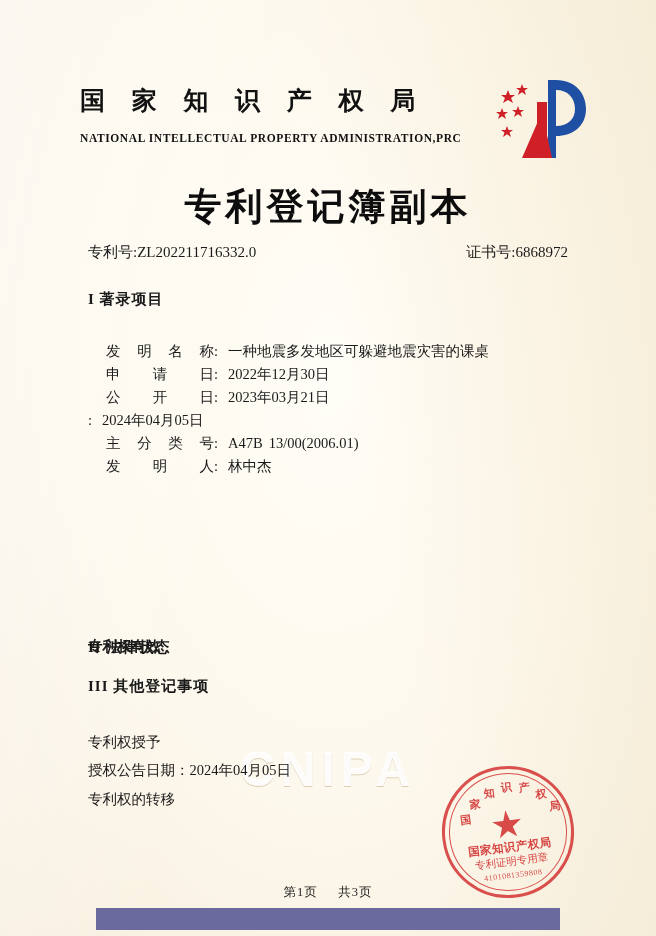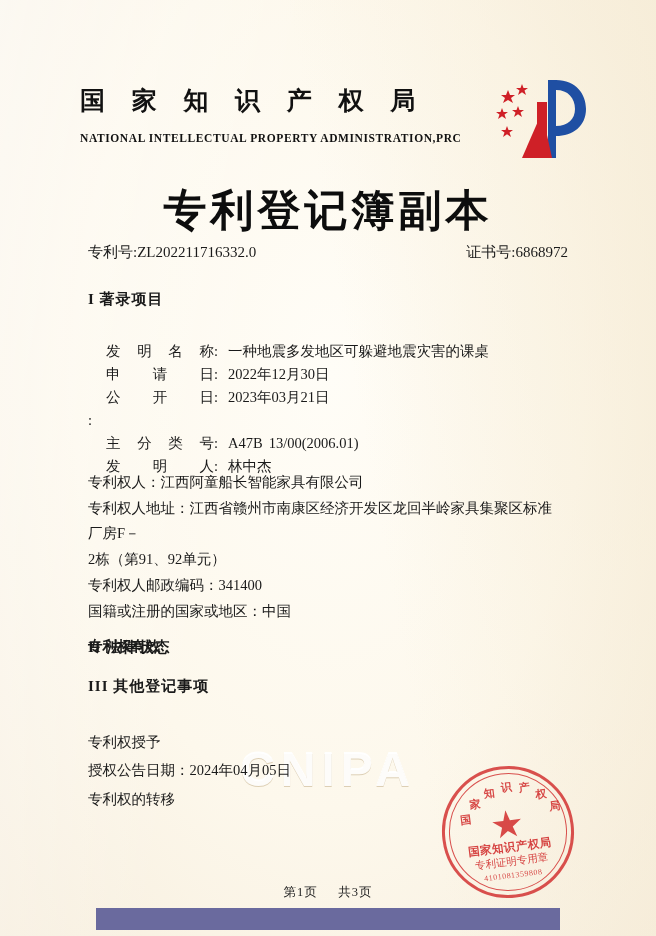--- a/index.html
+++ b/index.html
@@ -82,21 +82,21 @@
     height: 86px;
   }
 
   
   .doc-title {
     position: absolute;
     left: 0; right: 0;
     top: 182px;
     text-align: center;
     font-family: "DejaVu Serif", serif;
-    font-size: 43px;
+    font-size: 37px;
     font-weight: bold;
     letter-spacing: 4px;
     color: #0d0d0d;
   }
 
   
   .num-row {
     position: absolute;
     left: 88px;
     right: 88px;
@@ -337,45 +337,39 @@
     </div>
     <div class="field-row">
       <span class="field-label">
           <span class="lbl-txt">公开日</span>
         </span>
       <span class="field-colon">:</span>
       <span class="field-value">2023年03月21日</span>
     </div>
     <div class="field-row">
       <span class="field-colon">:</span>
+      <span class="field-value">2024年04月05日</span>
     </div>
     <div class="field-row">
       <span class="field-label">
           <span class="lbl-txt">主分类号</span>
         </span>
       <span class="field-colon">:</span>
       <span class="field-value">A47B</span>
       <span class="field-value sub">13/00(2006.01)</span>
     </div>
     <div class="field-row">
       <span class="field-label">
           <span class="lbl-txt">发明人</span>
         </span>
       <span class="field-colon">:</span>
       <span class="field-value">林中杰</span>
     </div>
   </div>
 
-  <div class="owner-block">
-    <div>专利权人：江西阿童船长智能家具有限公司</div>
-    <div>专利权人地址：江西省赣州市南康区经济开发区龙回半岭家具集聚区标准厂房F－</div>
-    <div>2栋（第91、92单元）</div>
-    <div>专利权人邮政编码：341400</div>
-    <div>国籍或注册的国家或地区：中国</div>
-  </div>
 
   <div class="section-head" id="sec2">II  法律状态</div>
   <div class="status-line">专利权有效</div>
 
   <div class="section-head" id="sec3">III  其他登记事项</div>
 
   <div class="grant-block">
     <div class="blk-head">专利权授予</div>
     <div>授权公告日期：2024年04月05日</div>
   </div>

